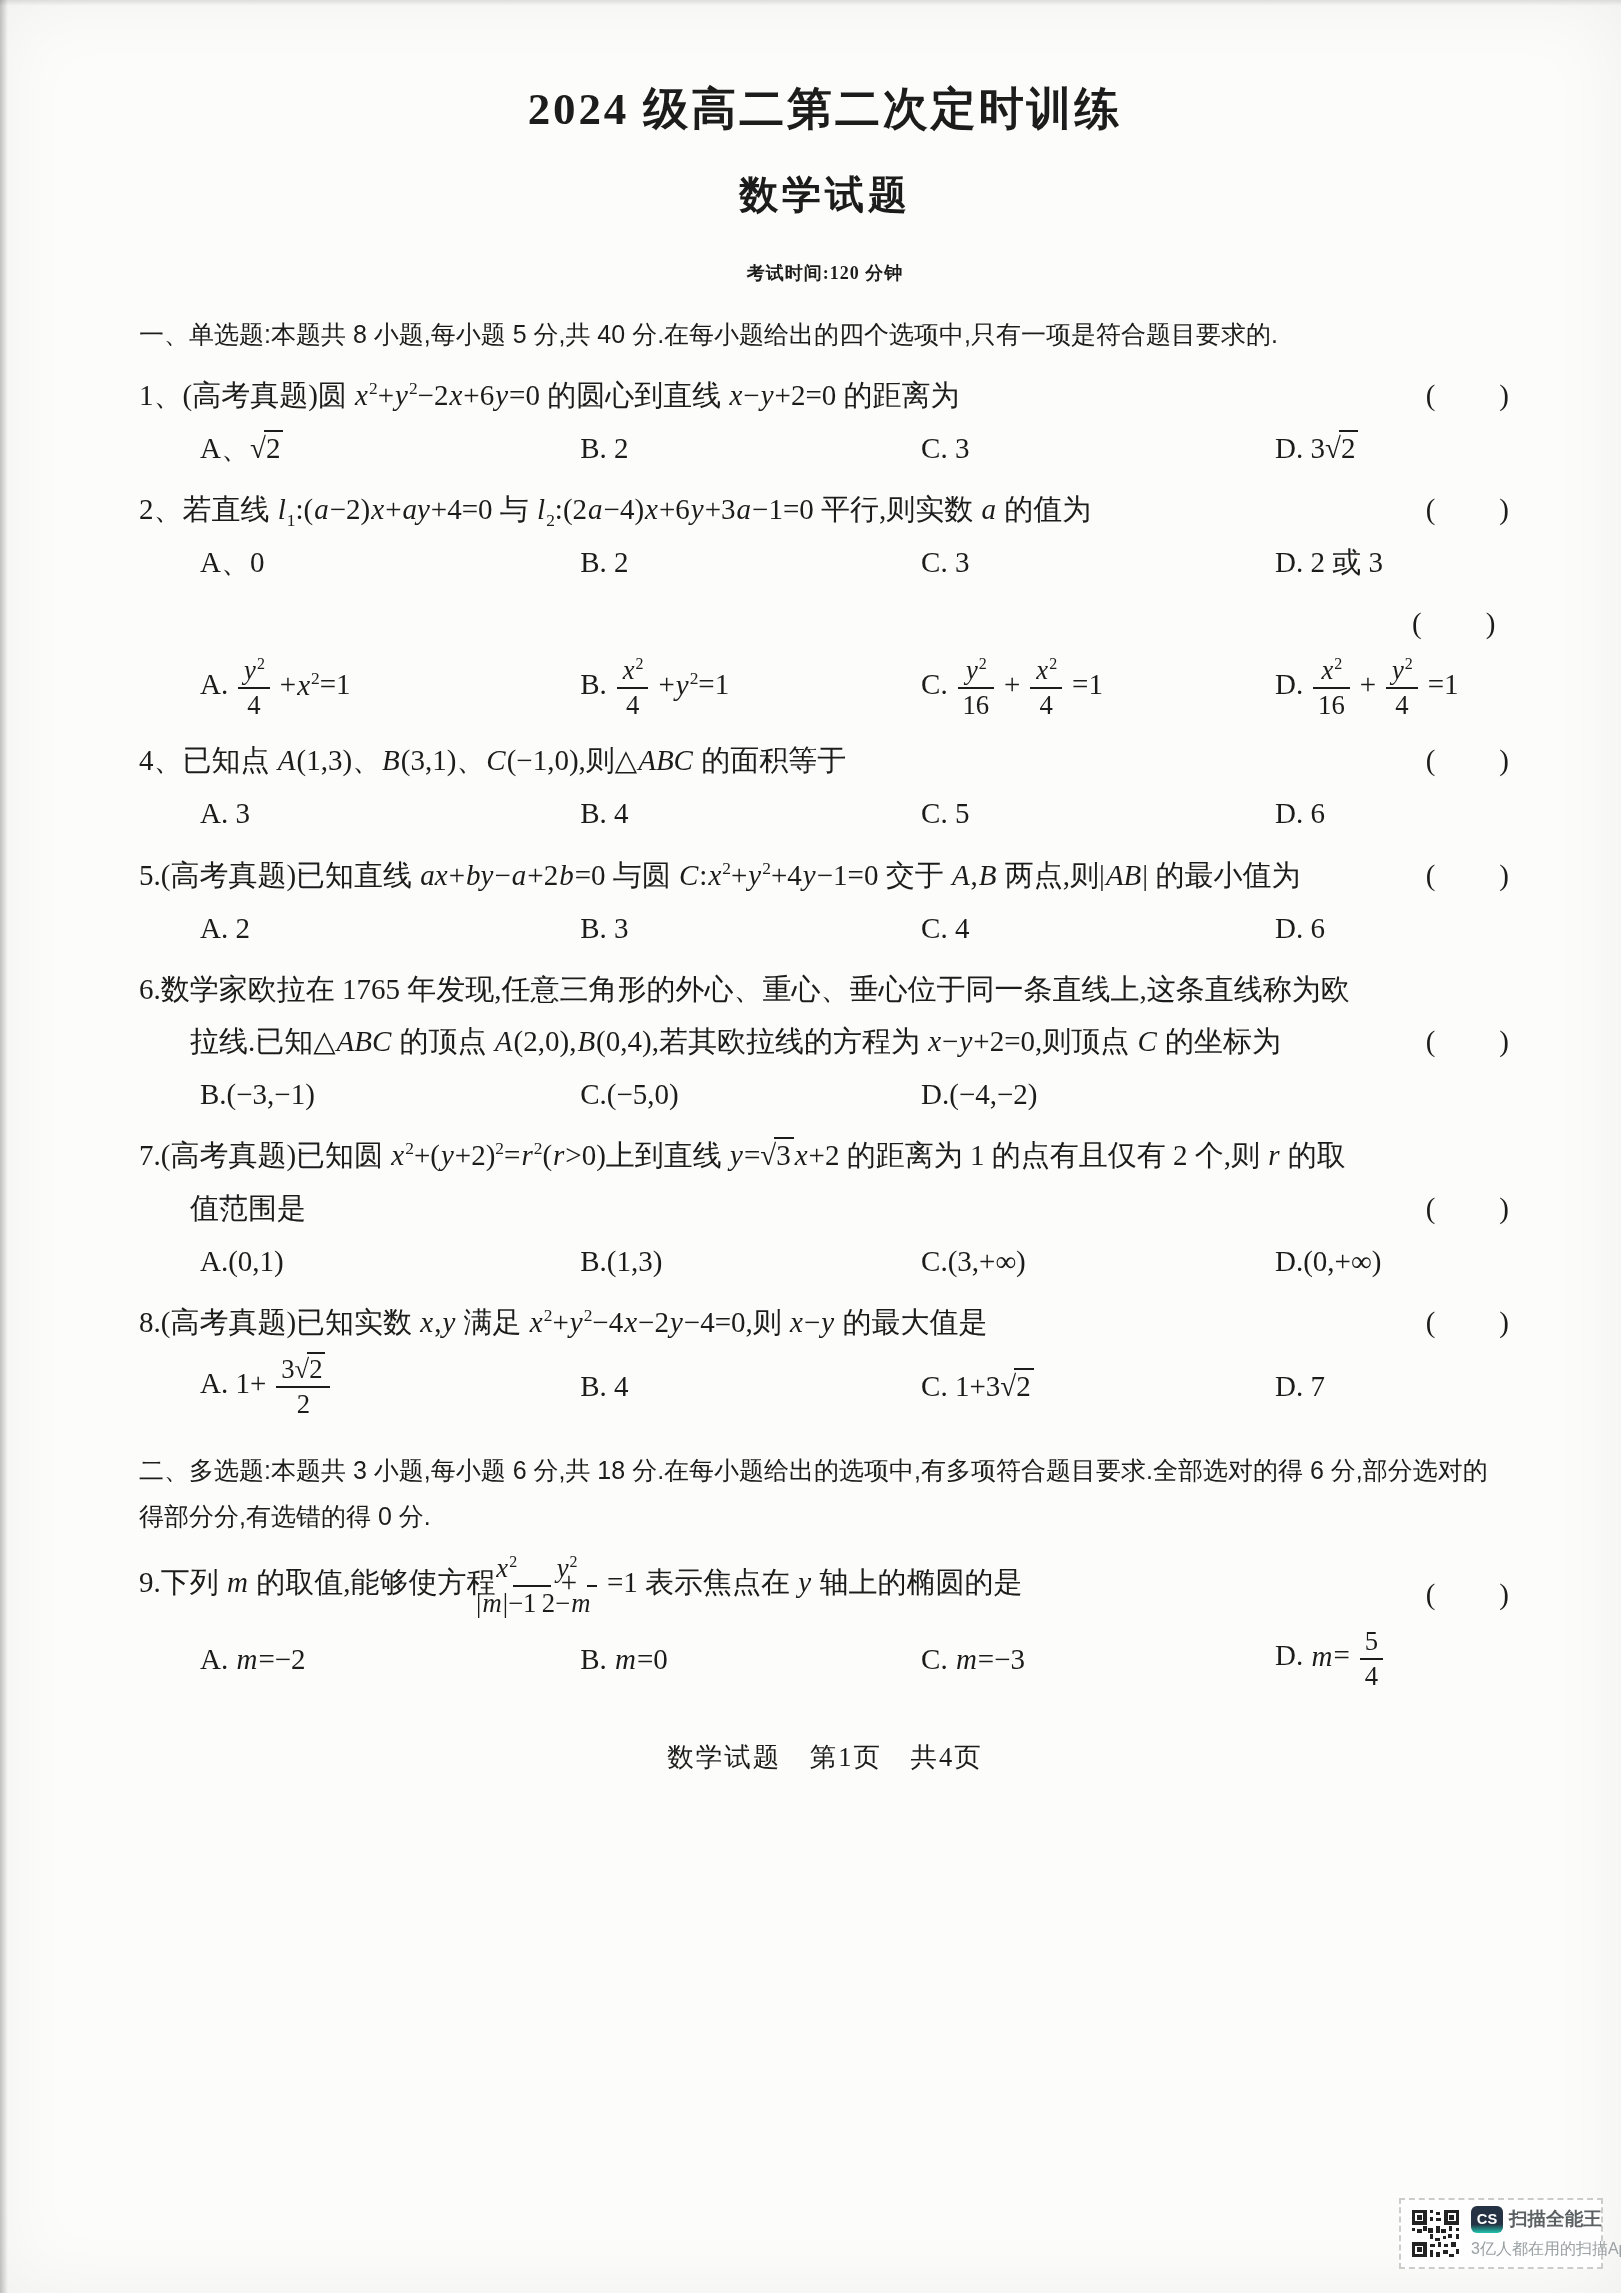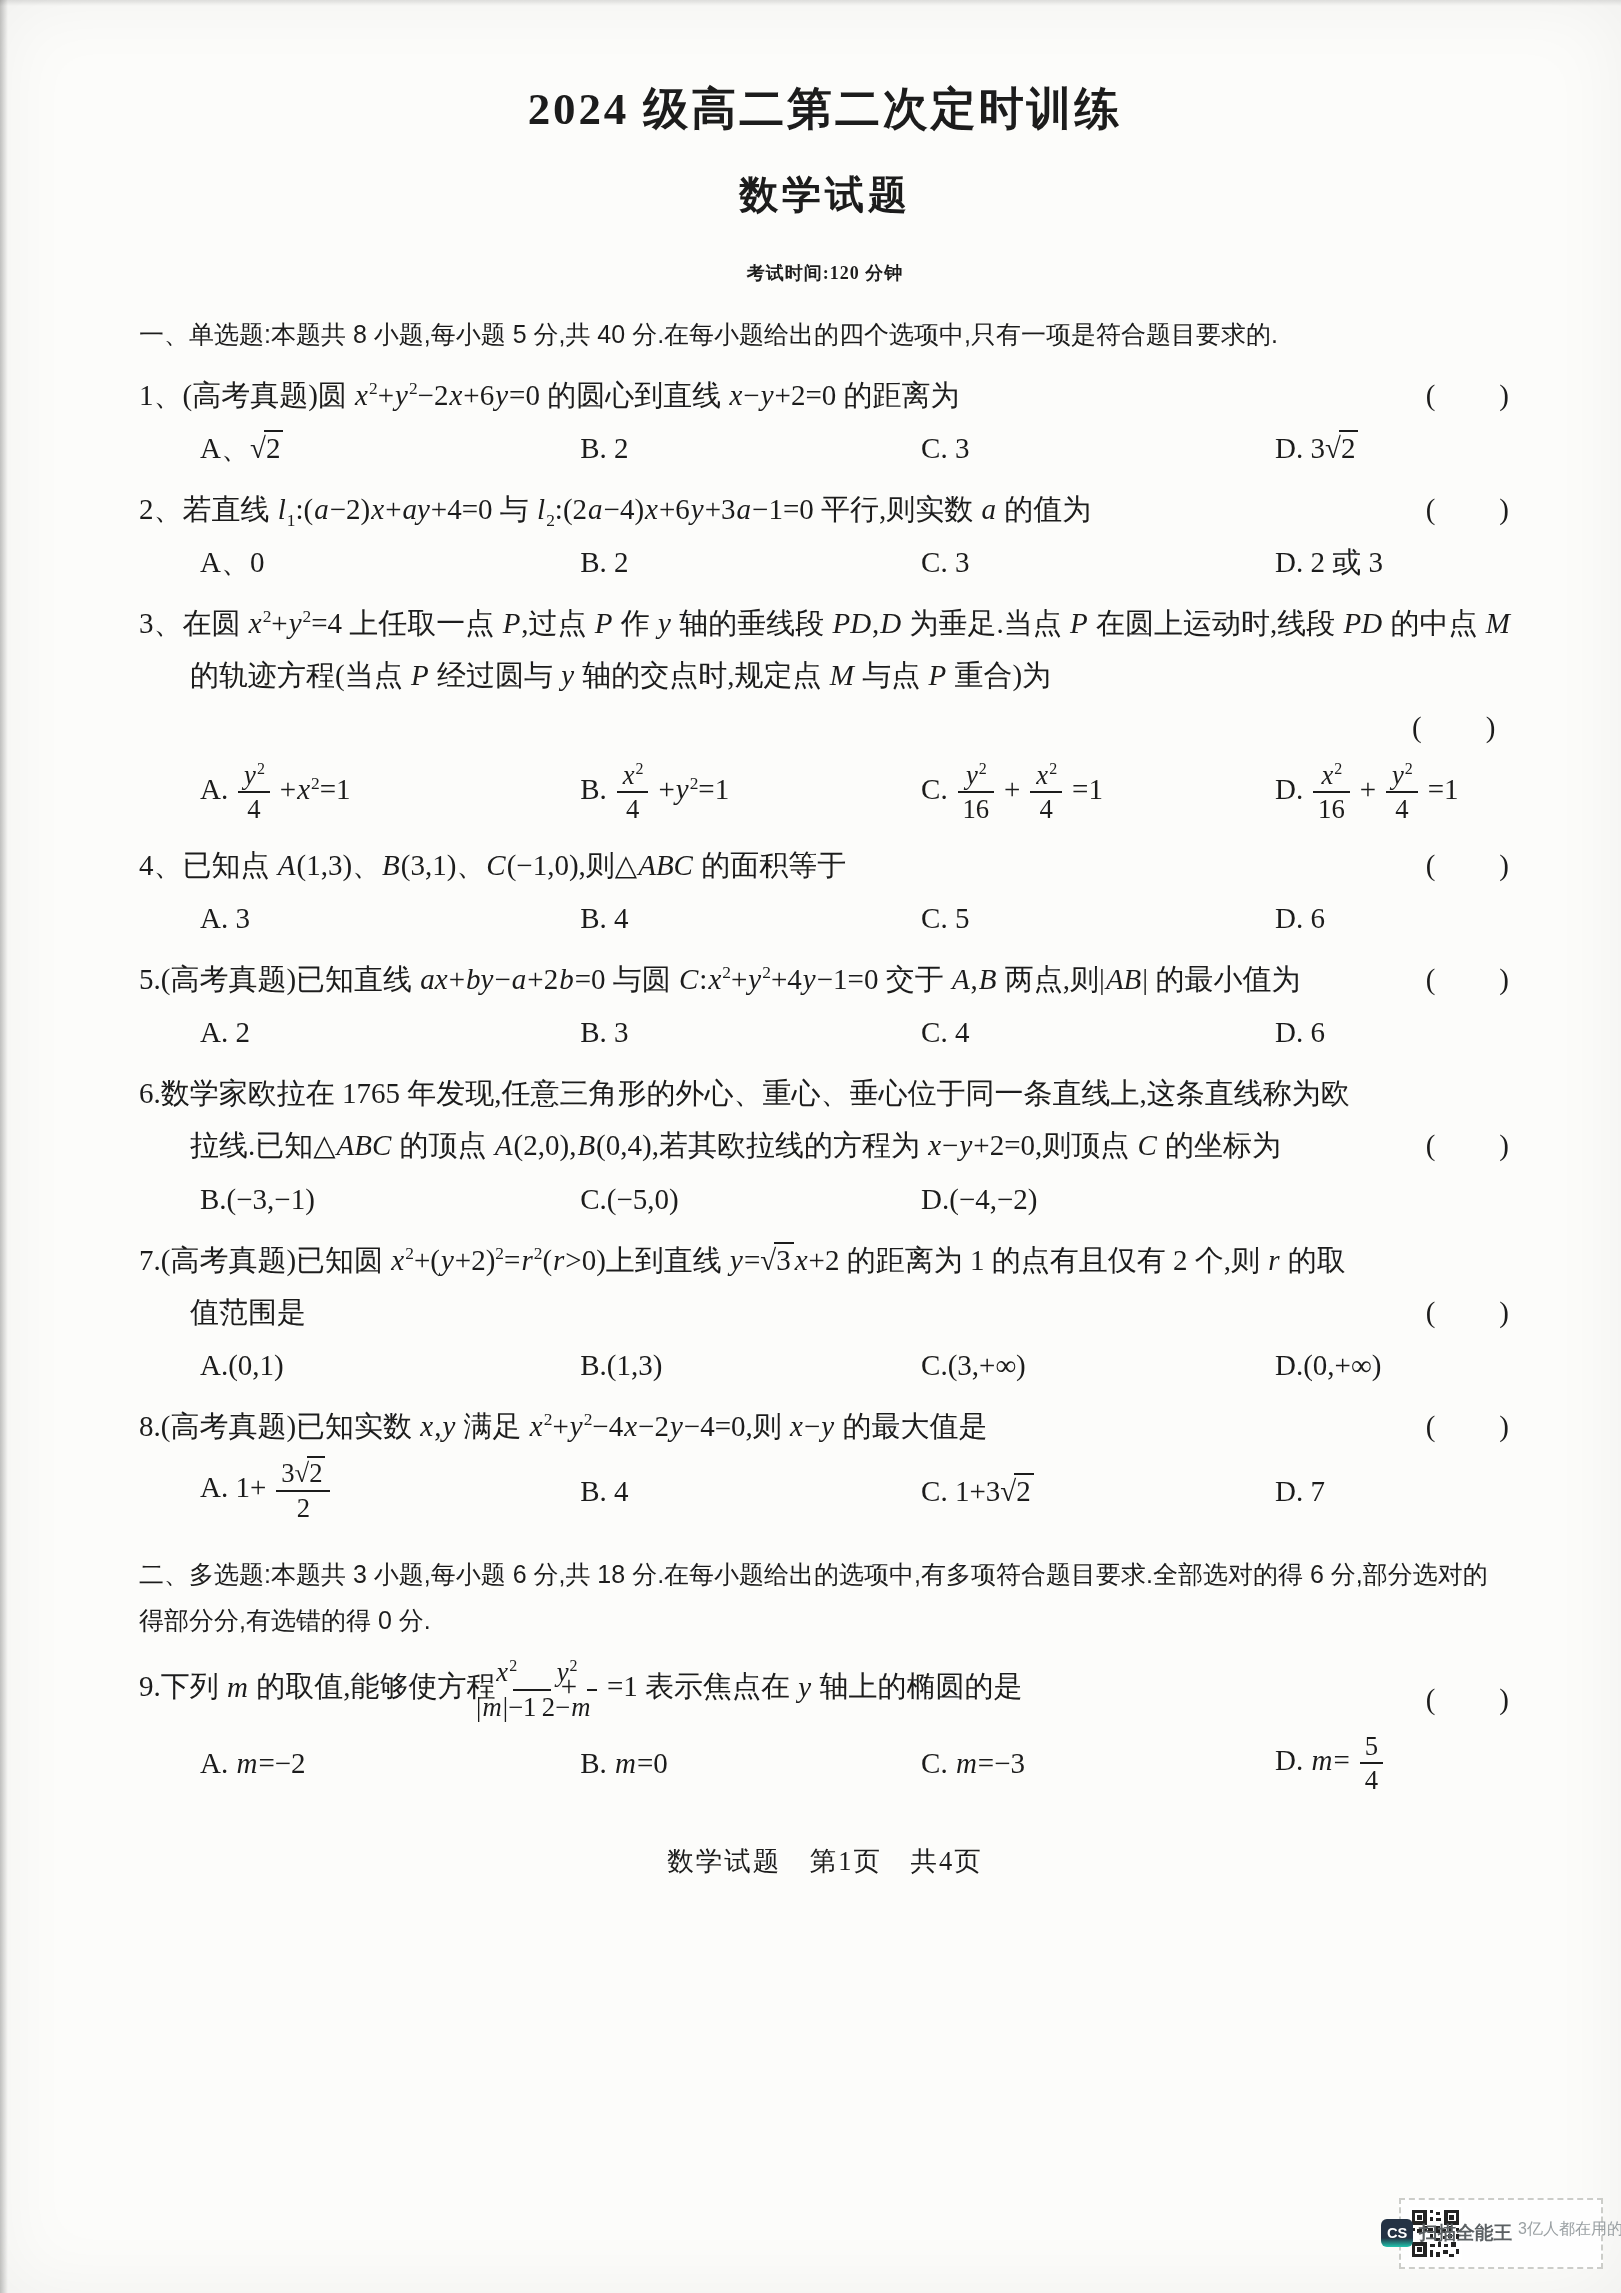--- a/index.html
+++ b/index.html
@@ -43,21 +43,21 @@
   .sqrt .vinc{border-top:2px solid currentColor;padding:0 2.9px 0 2px;}
   .page-footer{text-align:center;font-size:26.5px;margin-top:45px;letter-spacing:2px;}
   
   .watermark{
     position:absolute;right:17.6px;bottom:25.5px;width:204px;height:71px;
     border:2px dashed #cccdc9;background:#fefefe;
     display:flex;align-items:center;gap:8.8px;padding:4.9px 7.8px;box-sizing:border-box;
     font-family:"Liberation Sans","DejaVu Sans",sans-serif;
   }
   .qr{width:53px;height:53px;flex:0 0 auto;}
-  .wm-col{display:flex;flex-direction:row;justify-content:center;gap:6px;min-width:0;}
+  .wm-col{display:flex;flex-direction:column;justify-content:center;gap:6px;min-width:0;}
   .wm-row{display:flex;align-items:center;gap:5.9px;}
   .cs-logo{
     width:32px;height:27.4px;border-radius:5.9px;flex:0 0 auto;
     background:linear-gradient(180deg,#243244 68%,#21c5ae 100%);
     color:#fff;font-weight:bold;font-size:14.7px;
     display:flex;align-items:center;justify-content:center;
   }
   .wm-name{font-size:18.6px;font-weight:bold;color:#5b6063;white-space:nowrap;}
   .wm-tagline{font-size:16px;color:#9aa0a3;white-space:nowrap;}
 </style>
@@ -83,21 +83,20 @@
         <div class="question">
           <div class="q-text has-inline-bracket">2、若直线 <i>l</i><sub>1</sub>:(<i>a</i>−2)<i>x</i>+<i>ay</i>+4=0 与 <i>l</i><sub>2</sub>:(2<i>a</i>−4)<i>x</i>+6<i>y</i>+3<i>a</i>−1=0 平行,则实数 <i>a</i> 的值为<span class="bracket">(　　)</span></div>
           <div class="options">
             <div class="option">A、0</div>
             <div class="option">B. 2</div>
             <div class="option">C. 3</div>
             <div class="option">D. 2 或 3</div>
           </div>
         </div>
         <div class="question">
-          <div class="q-text">3、在圆 <i>x</i><sup>2</sup>+<i>y</i><sup>2</sup>=4 上任取一点 <i>P</i>,过点 <i>P</i> 作 <i>y</i> 轴的垂线段 <i>PD</i>,<i>D</i> 为垂足.当点 <i>P</i> 在圆上运动时,线段 <i>PD</i> 的中点 <i>M</i> 的轨迹方程(当点 <i>P</i> 经过圆与 <i>y</i> 轴的交点时,规定点 <i>M</i> 与点 <i>P</i> 重合)为</div>
           <div class="bracket-line">(　　)</div>
           <div class="options">
             <div class="option">A.<span class="frac"><span class="num"><i>y</i><sup>2</sup></span><span class="den">4</span></span>+<i>x</i><sup>2</sup>=1</div>
             <div class="option">B.<span class="frac"><span class="num"><i>x</i><sup>2</sup></span><span class="den">4</span></span>+<i>y</i><sup>2</sup>=1</div>
             <div class="option">C.<span class="frac"><span class="num"><i>y</i><sup>2</sup></span><span class="den">16</span></span>+<span class="frac"><span class="num"><i>x</i><sup>2</sup></span><span class="den">4</span></span>=1</div>
             <div class="option">D.<span class="frac"><span class="num"><i>x</i><sup>2</sup></span><span class="den">16</span></span>+<span class="frac"><span class="num"><i>y</i><sup>2</sup></span><span class="den">4</span></span>=1</div>
           </div>
         </div>
         <div class="question">
           <div class="q-text has-inline-bracket">4、已知点 <i>A</i>(1,3)、<i>B</i>(3,1)、<i>C</i>(−1,0),则△<i>ABC</i> 的面积等于<span class="bracket">(　　)</span></div>

